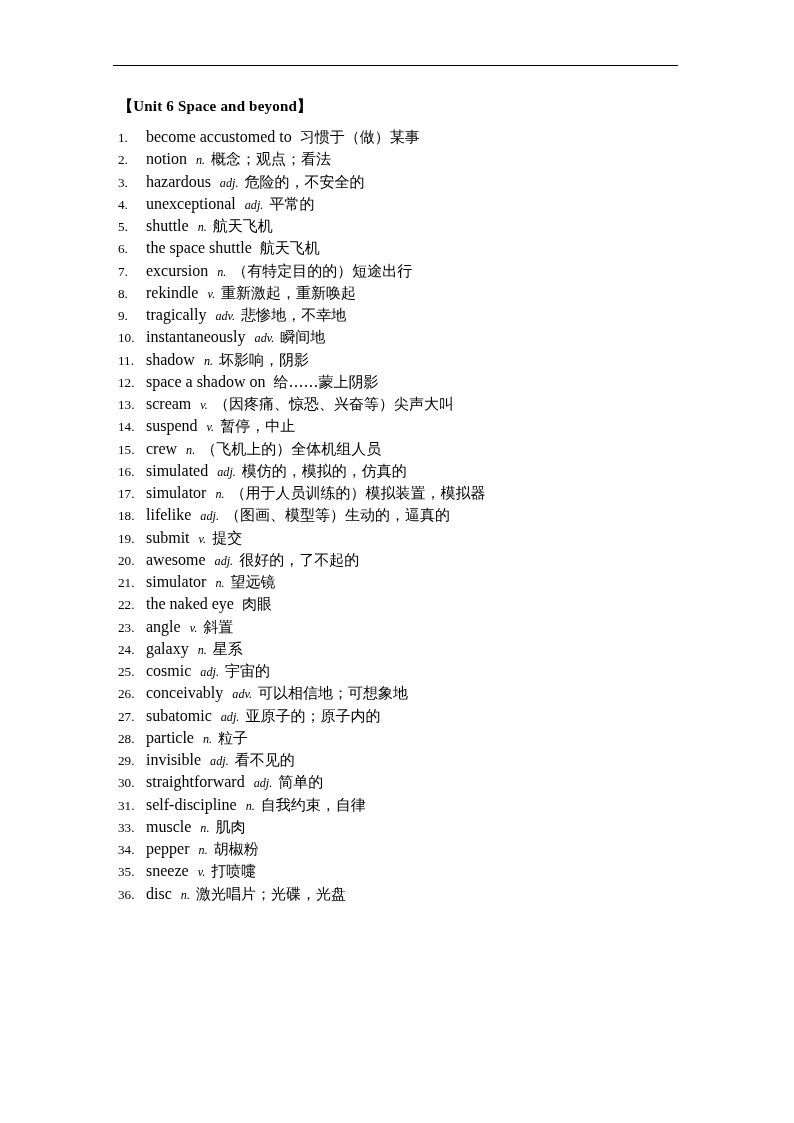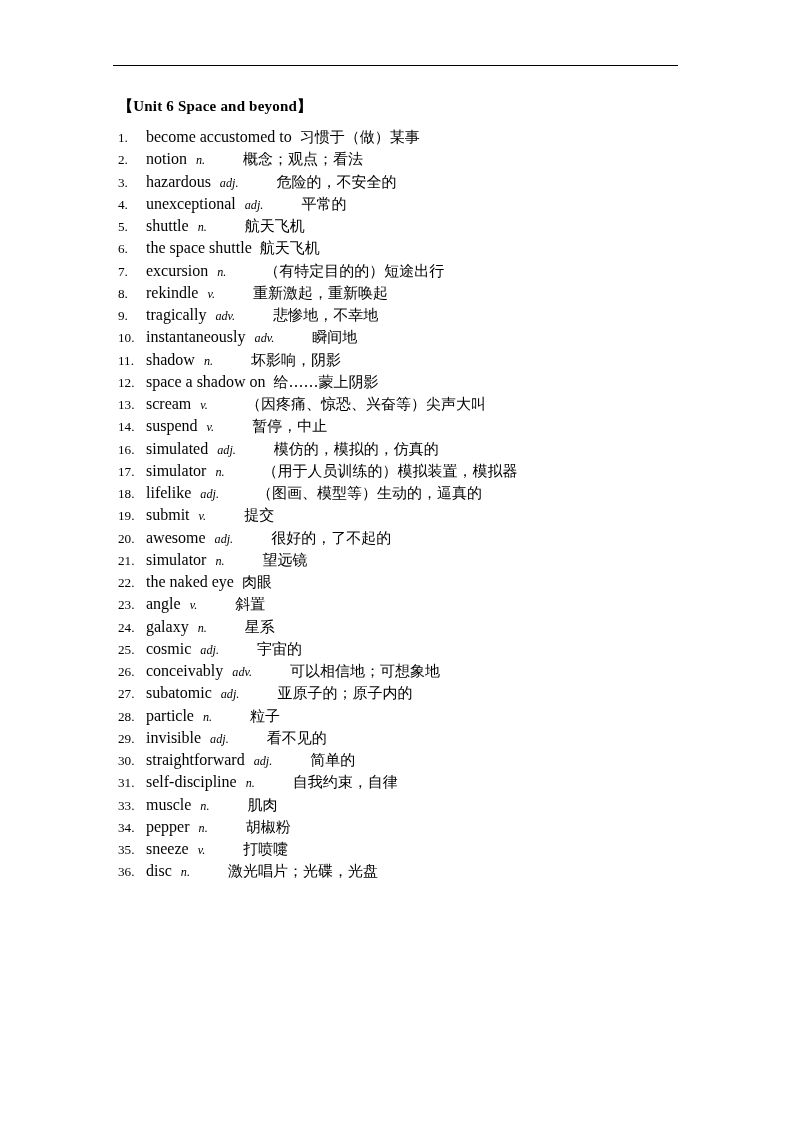--- a/index.html
+++ b/index.html
@@ -70,21 +70,20 @@
     font-size: 12.2px;
     padding-left: 9px;
   }
   .v-def {
     font-family: "DejaVu Sans", "Liberation Sans", sans-serif;
     font-size: 15px;
     padding-left: 8px;
   }
   .v-pos + .v-def {
     padding-left: 6px;
-    margin-left: 32px;
   }
 </style>
 </head>
 <body>
 
 <div class="page">
 
   <div class="header-rule"></div>
 
   <div class="doc-title">【Unit 6 Space and beyond】</div>
@@ -97,20 +96,21 @@
       <div class="vocab-row"><span class="v-num">5.</span><span class="v-word">shuttle</span><span class="v-pos">n.</span><span class="v-def">航天飞机</span></div>
       <div class="vocab-row"><span class="v-num">6.</span><span class="v-word">the space shuttle</span><span class="v-def">航天飞机</span></div>
       <div class="vocab-row"><span class="v-num">7.</span><span class="v-word">excursion</span><span class="v-pos">n.</span><span class="v-def">（有特定目的的）短途出行</span></div>
       <div class="vocab-row"><span class="v-num">8.</span><span class="v-word">rekindle</span><span class="v-pos">v.</span><span class="v-def">重新激起，重新唤起</span></div>
       <div class="vocab-row"><span class="v-num">9.</span><span class="v-word">tragically</span><span class="v-pos">adv.</span><span class="v-def">悲惨地，不幸地</span></div>
       <div class="vocab-row"><span class="v-num">10.</span><span class="v-word">instantaneously</span><span class="v-pos">adv.</span><span class="v-def">瞬间地</span></div>
       <div class="vocab-row"><span class="v-num">11.</span><span class="v-word">shadow</span><span class="v-pos">n.</span><span class="v-def">坏影响，阴影</span></div>
       <div class="vocab-row"><span class="v-num">12.</span><span class="v-word">space a shadow on</span><span class="v-def">给……蒙上阴影</span></div>
       <div class="vocab-row"><span class="v-num">13.</span><span class="v-word">scream</span><span class="v-pos">v.</span><span class="v-def">（因疼痛、惊恐、兴奋等）尖声大叫</span></div>
       <div class="vocab-row"><span class="v-num">14.</span><span class="v-word">suspend</span><span class="v-pos">v.</span><span class="v-def">暂停，中止</span></div>
+      <div class="vocab-row"><span class="v-num">15.</span><span class="v-word">crew</span><span class="v-pos">n.</span><span class="v-def">（飞机上的）全体机组人员</span></div>
       <div class="vocab-row"><span class="v-num">16.</span><span class="v-word">simulated</span><span class="v-pos">adj.</span><span class="v-def">模仿的，模拟的，仿真的</span></div>
       <div class="vocab-row"><span class="v-num">17.</span><span class="v-word">simulator</span><span class="v-pos">n.</span><span class="v-def">（用于人员训练的）模拟装置，模拟器</span></div>
       <div class="vocab-row"><span class="v-num">18.</span><span class="v-word">lifelike</span><span class="v-pos">adj.</span><span class="v-def">（图画、模型等）生动的，逼真的</span></div>
       <div class="vocab-row"><span class="v-num">19.</span><span class="v-word">submit</span><span class="v-pos">v.</span><span class="v-def">提交</span></div>
       <div class="vocab-row"><span class="v-num">20.</span><span class="v-word">awesome</span><span class="v-pos">adj.</span><span class="v-def">很好的，了不起的</span></div>
       <div class="vocab-row"><span class="v-num">21.</span><span class="v-word">simulator</span><span class="v-pos">n.</span><span class="v-def">望远镜</span></div>
       <div class="vocab-row"><span class="v-num">22.</span><span class="v-word">the naked eye</span><span class="v-def">肉眼</span></div>
       <div class="vocab-row"><span class="v-num">23.</span><span class="v-word">angle</span><span class="v-pos">v.</span><span class="v-def">斜置</span></div>
       <div class="vocab-row"><span class="v-num">24.</span><span class="v-word">galaxy</span><span class="v-pos">n.</span><span class="v-def">星系</span></div>
       <div class="vocab-row"><span class="v-num">25.</span><span class="v-word">cosmic</span><span class="v-pos">adj.</span><span class="v-def">宇宙的</span></div>

